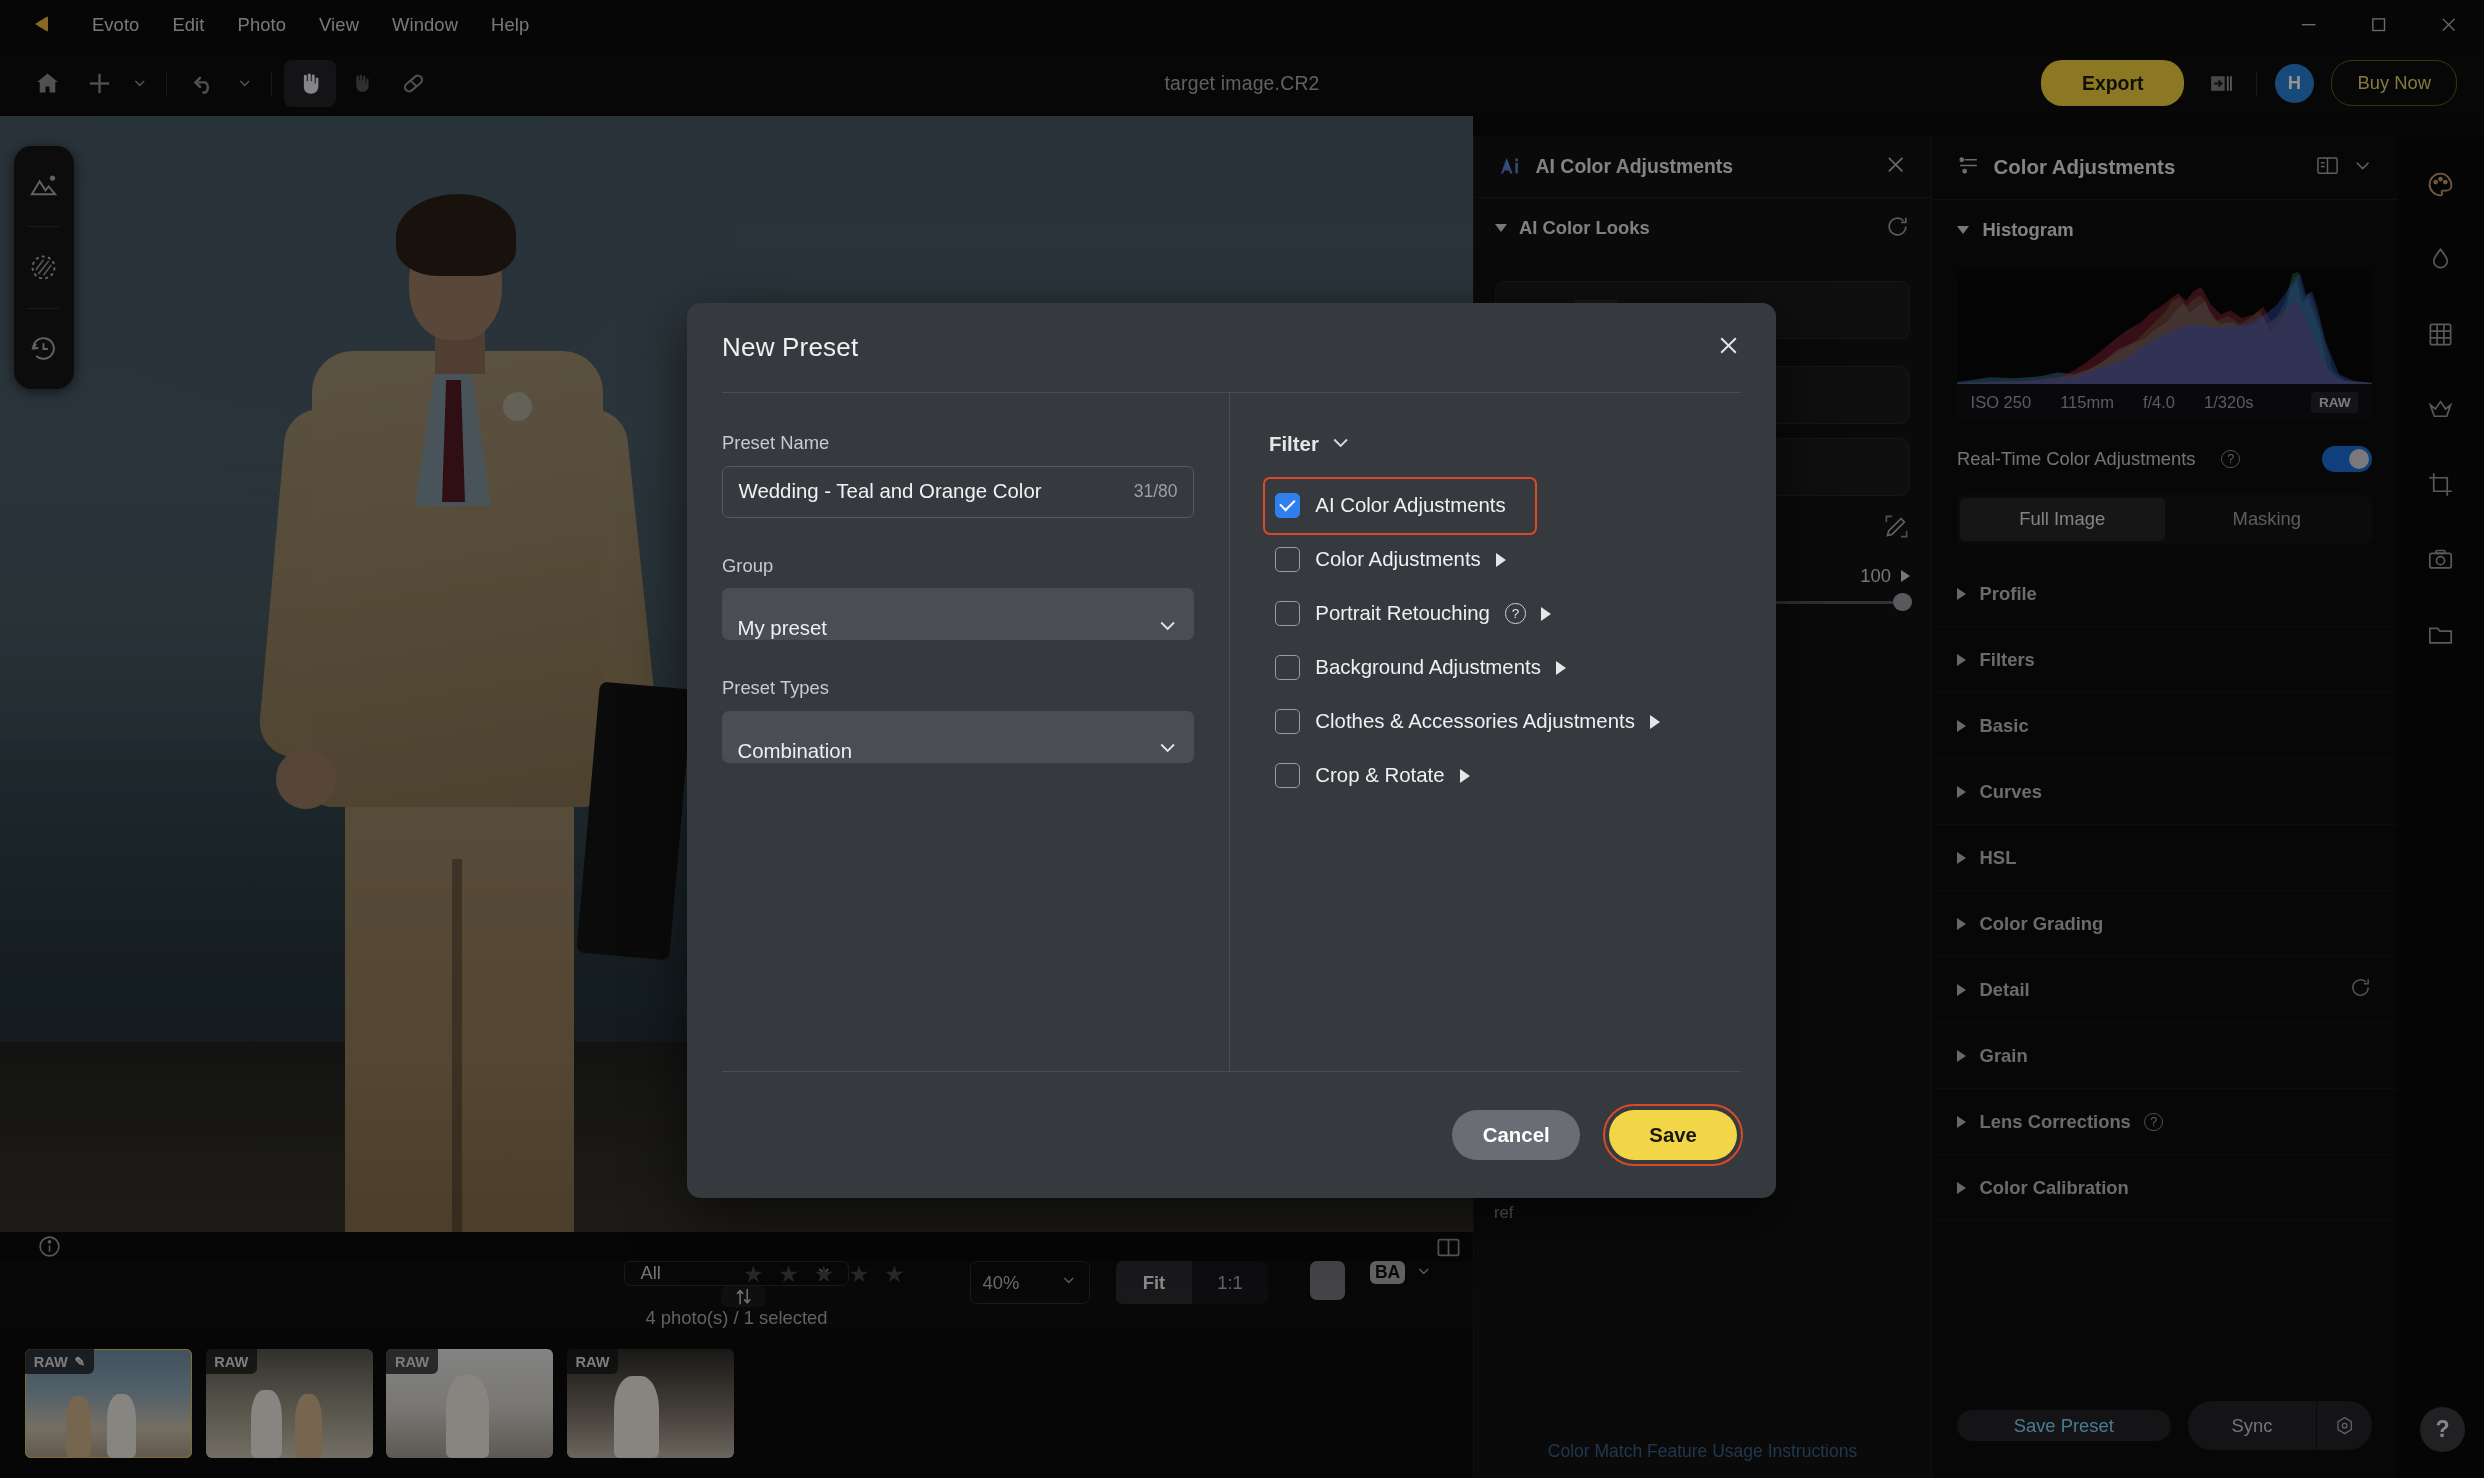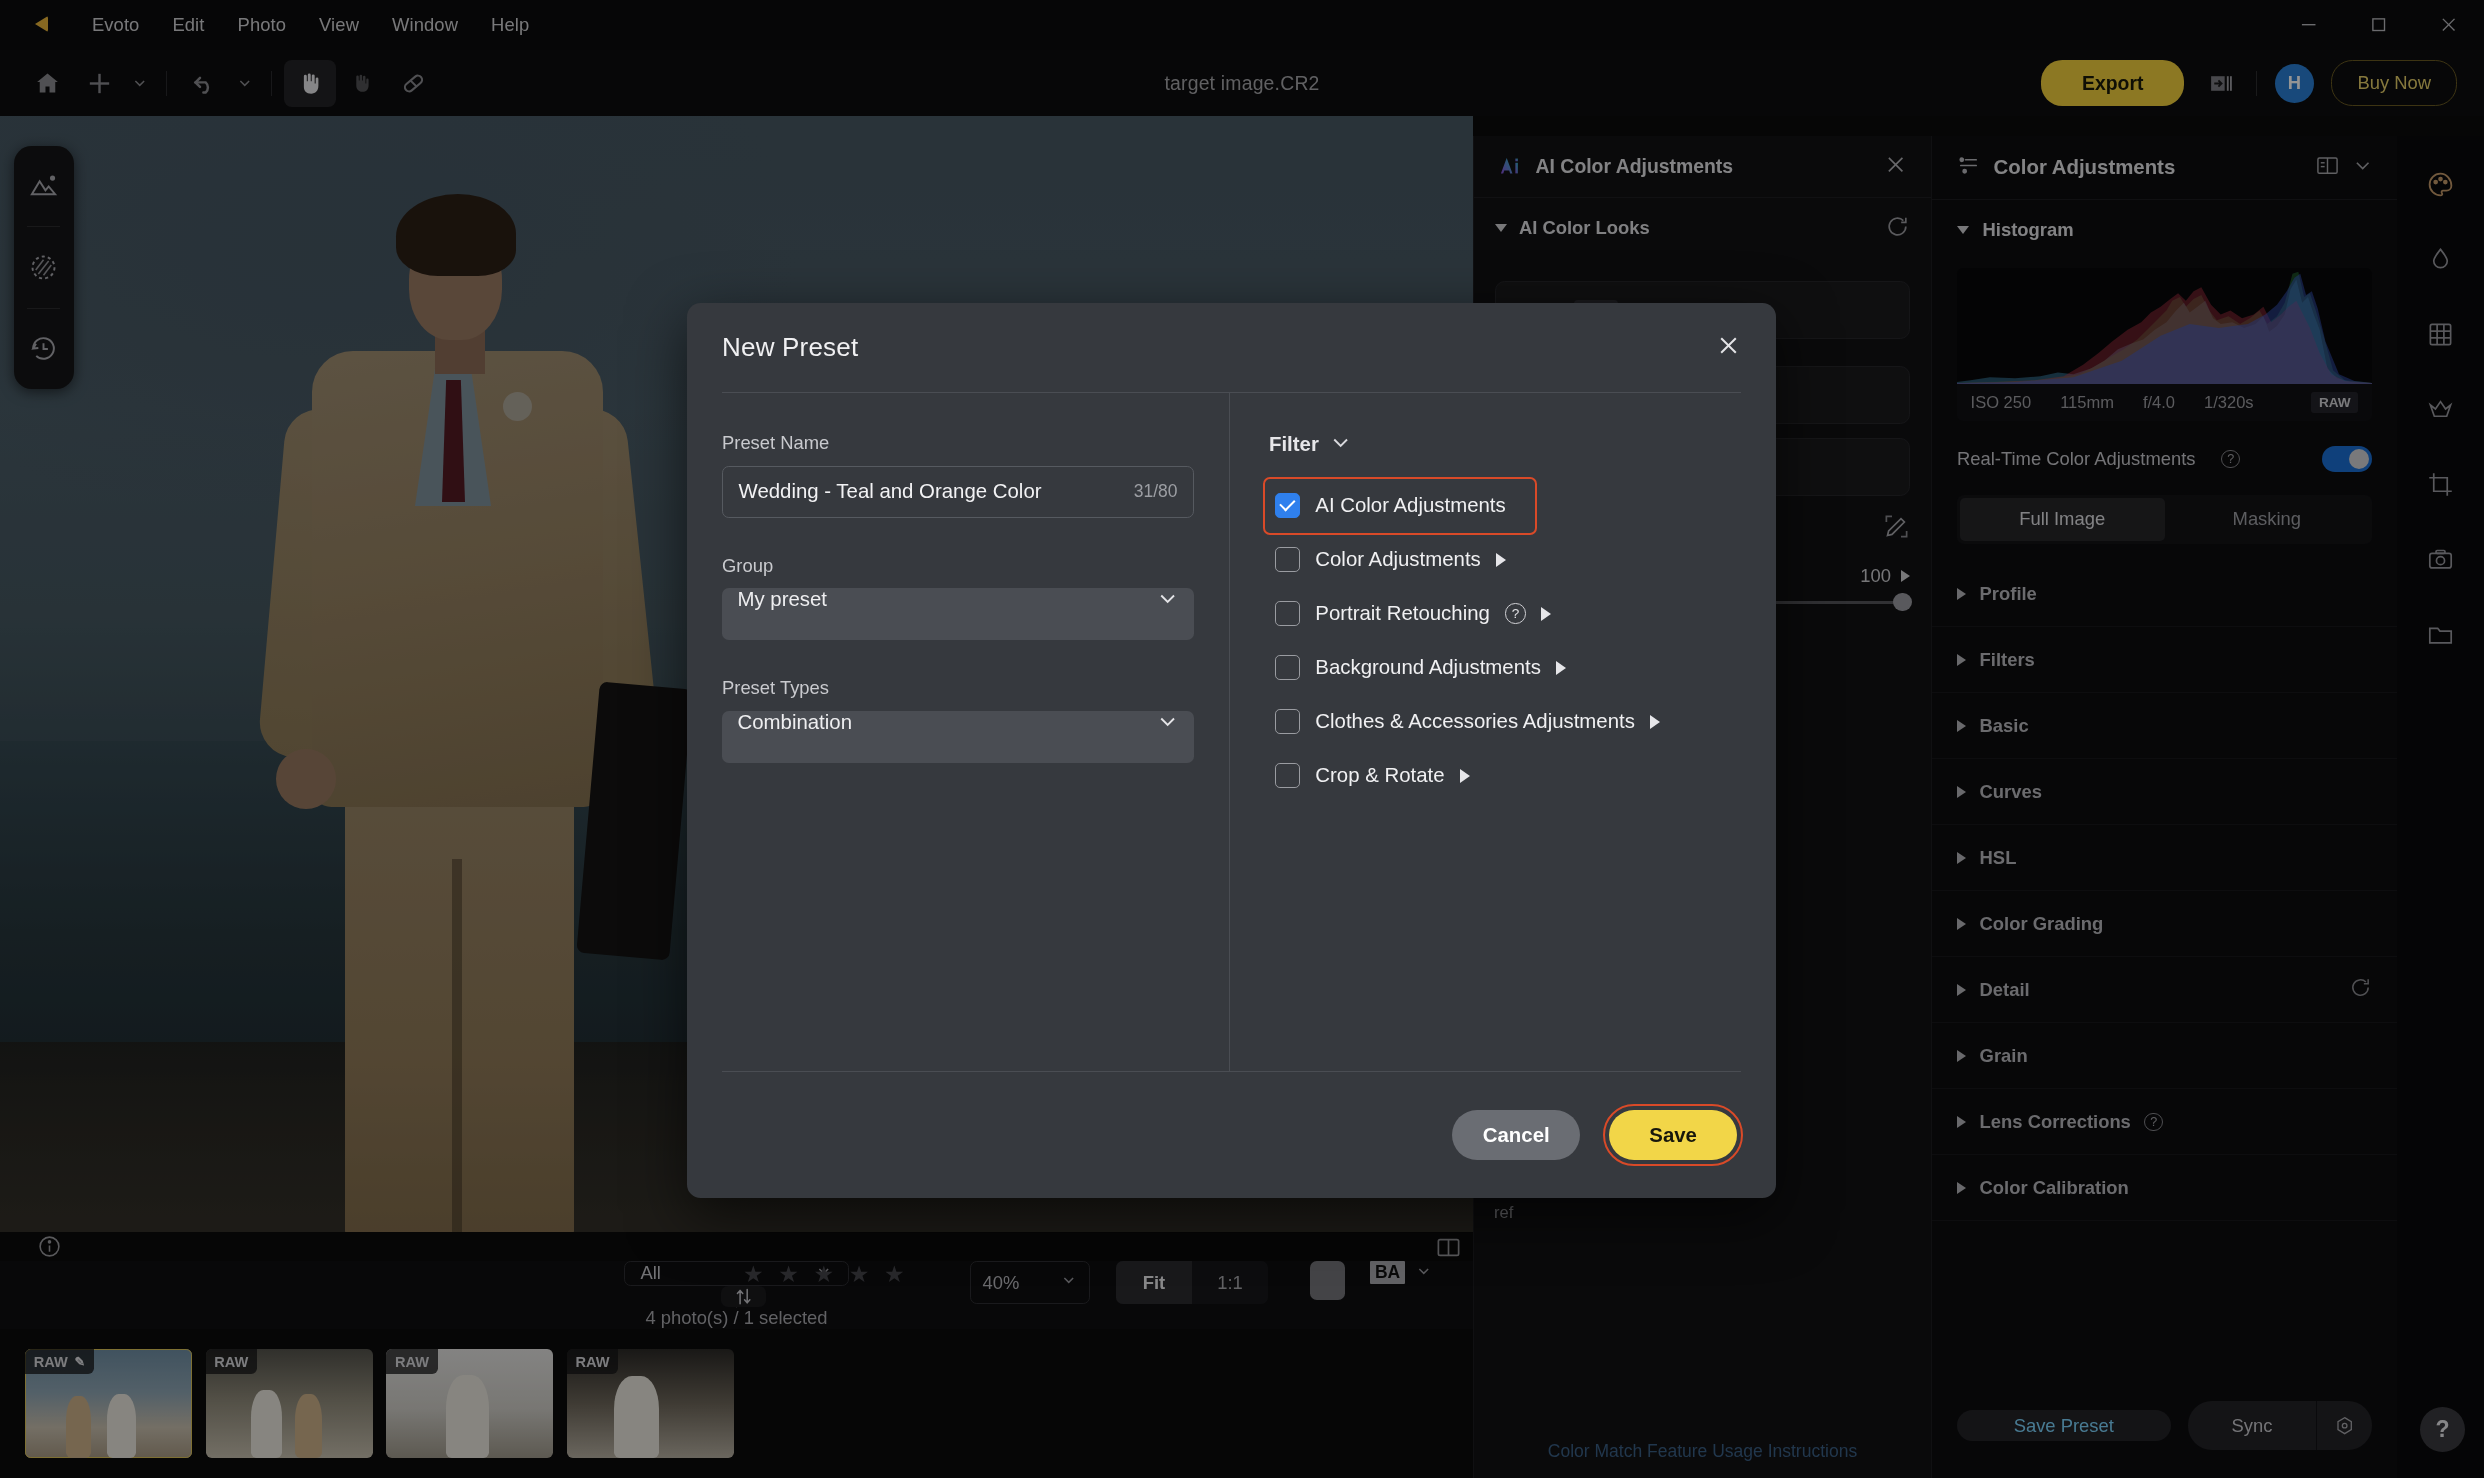--- a/index.html
+++ b/index.html
@@ -271,21 +271,21 @@
   .zoom-select {
     position: absolute; left: 970px; width: 120px; height: 43px;
     border: 1px solid #2e2e32; border-radius: 6.8px; display: flex; align-items: center;
     padding: 0 11.6px; font-size: 18.4px; color: #b7b7bc; cursor: pointer;
   }
   .fitseg { position: absolute; left: 1116px; display: flex; height: 43px; background: #18181b; border-radius: 6.8px; overflow: hidden; }
   .fitseg-btn { width: 76px; display: flex; align-items: center; justify-content: center; font-size: 18.4px; color: #a7a7ac; cursor: pointer; }
   .fitseg-btn.sel { background: #2b2b2f; color: #eaeaed; font-weight: bold; }
   .bg-swatch { position: absolute; left: 1310px; width: 35px; height: 39px; border-radius: 6.8px; background: #76767b; }
   .ba-btn { position: absolute; left: 1370px; display: flex; align-items: center; gap: 9.7px; }
-  .ba-chip { font-size: 17.5px; font-weight: bold; color: #111; background: #a9a9ae; padding: 1px 4.9px; border-radius: 1px; }
+  .ba-chip { font-size: 17.5px; font-weight: bold; color: #111; background: #a9a9ae; padding: 1px 4.9px; border-radius: 6px; }
 
   
   .filmstrip { position: absolute; left: 0; top: 1329px; width: 1473px; height: 149px; background: #0b0b0c; display: flex; align-items: center; padding-left: 25px; gap: 13.6px; }
   .thumb { width: 167px; height: 109px; border-radius: 5.8px; position: relative; overflow: hidden; background: #23211d; }
   .thumb.sel { outline: 1.9px solid #d9c158; outline-offset: -1px; }
   .thumb-badge { position: absolute; left: 0; top: 0; height: 25px; background: rgba(20,20,22,.75); color: #d6d6da; font-size: 14.6px; font-weight: bold; display: flex; align-items: center; padding: 0 8.7px; gap: 6.8px; border-radius: 0 0 5.8px 0; z-index: 2; }
   .edit-pen { color: #e0e0e4; font-size: 12.6px; }
   .t1 { background: linear-gradient(180deg,#6f8ea3 0%, #8fa6b4 40%, #c8bfae 72%, #a89a84 100%); }
   .t2 { background: linear-gradient(180deg,#54534c 0%, #8d8878 45%, #c6bfae 100%); }
   .t3 { background: linear-gradient(180deg,#e3e2e0 0%, #cfcdc7 55%, #a09a8c 100%); }
@@ -308,21 +308,21 @@
   .modal-right { flex: 1; padding: 39px 35px 0 39px; }
   .field-label { font-size: 18.4px; color: #c9cace; margin-bottom: 11.6px; }
   .text-input {
     height: 52px; border: 1px solid #565a60; border-radius: 6.8px; background: transparent;
     display: flex; align-items: center; padding: 0 15.5px; margin-bottom: 37px;
   }
   .text-input .val { flex: 1; font-size: 20.4px; color: #f2f2f4; }
   .text-input .cnt { font-size: 17.5px; color: #9c9ea3; }
   .select-input {
     height: 52px; border-radius: 6.8px; background: #4a4d53;
-    display: flex; align-items: flex-start; padding: 0 15.5px; margin-bottom: 37px; cursor: pointer;
+    display: flex; align-items: flex-end; padding: 0 15.5px; margin-bottom: 37px; cursor: pointer;
   }
   .select-input .val { flex: 1; font-size: 20.4px; color: #eeeef0; }
   .filter-head { display: flex; align-items: center; gap: 11.6px; margin-bottom: 21.3px; }
   .filter-head .t { font-size: 20.4px; color: #e6e6e9; font-weight: bold; }
   .chk-row { display: flex; align-items: center; gap: 15.5px; height: 54px; padding-left: 5.8px; }
   .chk-row.hl {
     outline: 2.9px solid #d94a28; border-radius: 4.9px; padding-left: 9.7px; margin-left: -3.9px;
     width: 270px;
   }
   .chk {

